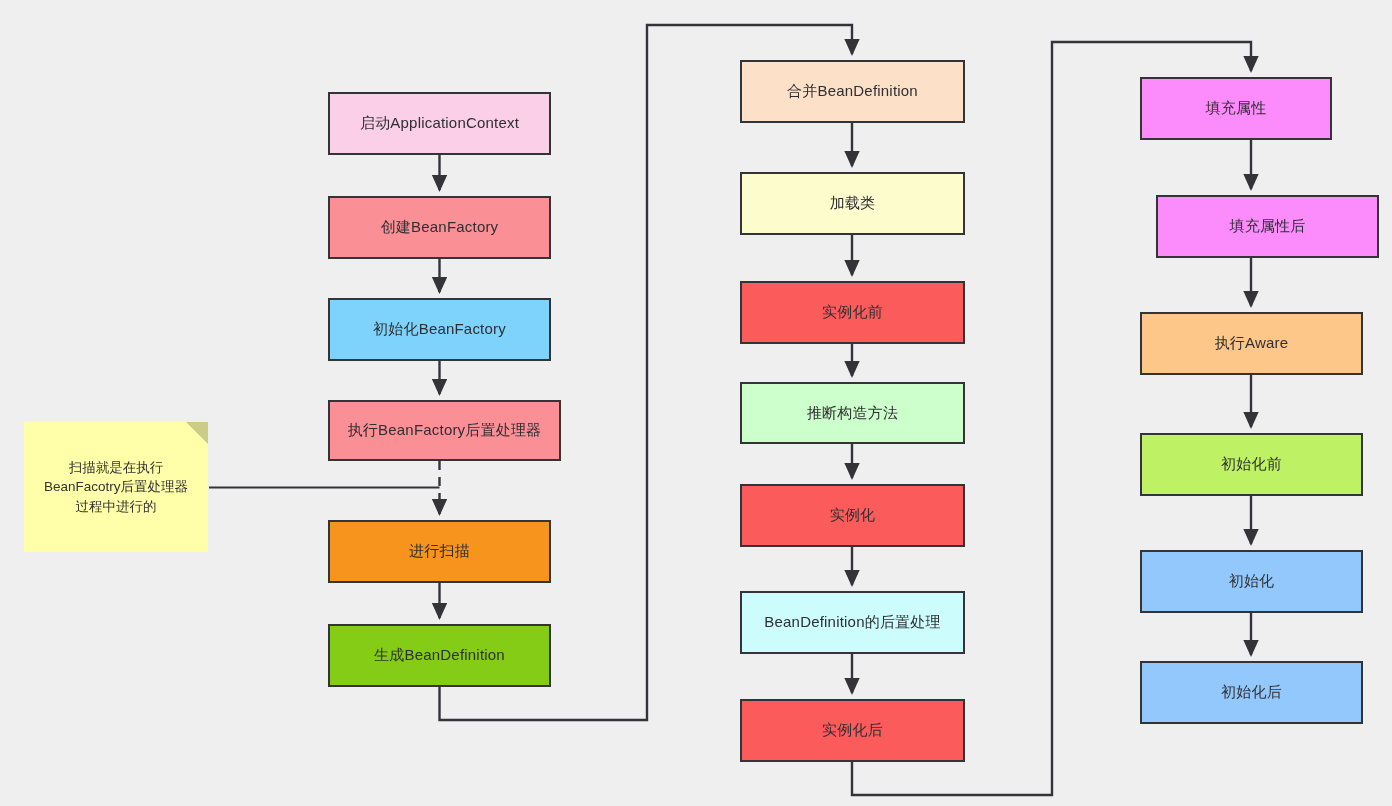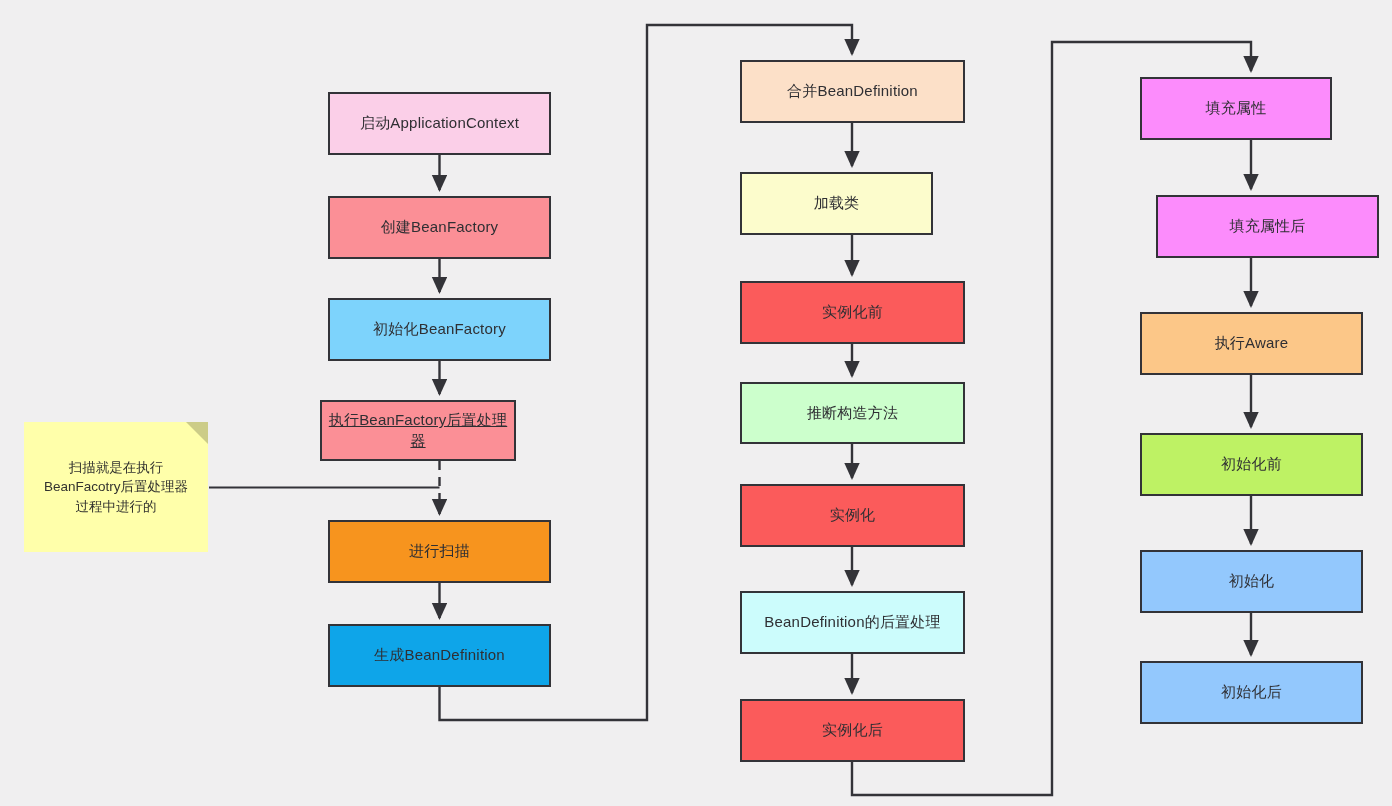--- a/index.html
+++ b/index.html
@@ -111,33 +111,33 @@
   <div id="nodes">
       <div class="node" id="start-application-context" style="left: 328px; top: 92px; width: 223px; height: 63px; background: rgb(251, 207, 232); border-color: rgb(51, 51, 56);">
         <span>启动ApplicationContext</span>
       </div>
       <div class="node" id="create-bean-factory" style="left: 328px; top: 196px; width: 223px; height: 63px; background: rgb(251, 143, 150); border-color: rgb(51, 51, 56);">
         <span>创建BeanFactory</span>
       </div>
       <div class="node" id="init-bean-factory" style="left: 328px; top: 298px; width: 223px; height: 63px; background: #7dd3fc; border-color: rgb(51, 51, 56);">
         <span>初始化BeanFactory</span>
       </div>
-      <div class="node" id="run-bean-factory-post-processor" style="left: 320px; top: 400px; width: 196px; height: 61px; background: rgb(251, 143, 150); border-color: rgb(51, 51, 56); text-decoration: underline;">
+      <div class="node" id="run-bean-factory-post-processor" style="left: 328px; top: 400px; width: 233px; height: 61px; background: rgb(251, 143, 150); border-color: rgb(51, 51, 56);">
         <span>执行BeanFactory后置处理器</span>
       </div>
       <div class="node" id="do-scan" style="left: 328px; top: 520px; width: 223px; height: 63px; background: rgb(247, 148, 30); border-color: rgb(51, 51, 56);">
         <span>进行扫描</span>
       </div>
-      <div class="node" id="generate-bean-definition" style="left: 328px; top: 624px; width: 223px; height: 63px; background: #0ea5e9; border-color: rgb(51, 51, 56);">
+      <div class="node" id="generate-bean-definition" style="left: 328px; top: 624px; width: 223px; height: 63px; background: #84cc16; border-color: rgb(51, 51, 56);">
         <span>生成BeanDefinition</span>
       </div>
       <div class="node" id="merge-bean-definition" style="left: 740px; top: 60px; width: 225px; height: 63px; background: rgb(252, 224, 200); border-color: rgb(51, 51, 56);">
         <span>合并BeanDefinition</span>
       </div>
-      <div class="node" id="load-class" style="left: 740px; top: 172px; width: 193px; height: 63px; background: rgb(252, 252, 204); border-color: rgb(51, 51, 56);">
+      <div class="node" id="load-class" style="left: 740px; top: 172px; width: 225px; height: 63px; background: rgb(252, 252, 204); border-color: rgb(51, 51, 56);">
         <span>加载类</span>
       </div>
       <div class="node" id="before-instantiation" style="left: 740px; top: 281px; width: 225px; height: 63px; background: rgb(251, 91, 91); border-color: rgb(51, 51, 56);">
         <span>实例化前</span>
       </div>
       <div class="node" id="infer-constructor" style="left: 740px; top: 382px; width: 225px; height: 62px; background: rgb(204, 255, 204); border-color: rgb(51, 51, 56);">
         <span>推断构造方法</span>
       </div>
       <div class="node" id="instantiation" style="left: 740px; top: 484px; width: 225px; height: 63px; background: rgb(251, 91, 91); border-color: rgb(51, 51, 56);">
         <span>实例化</span>

